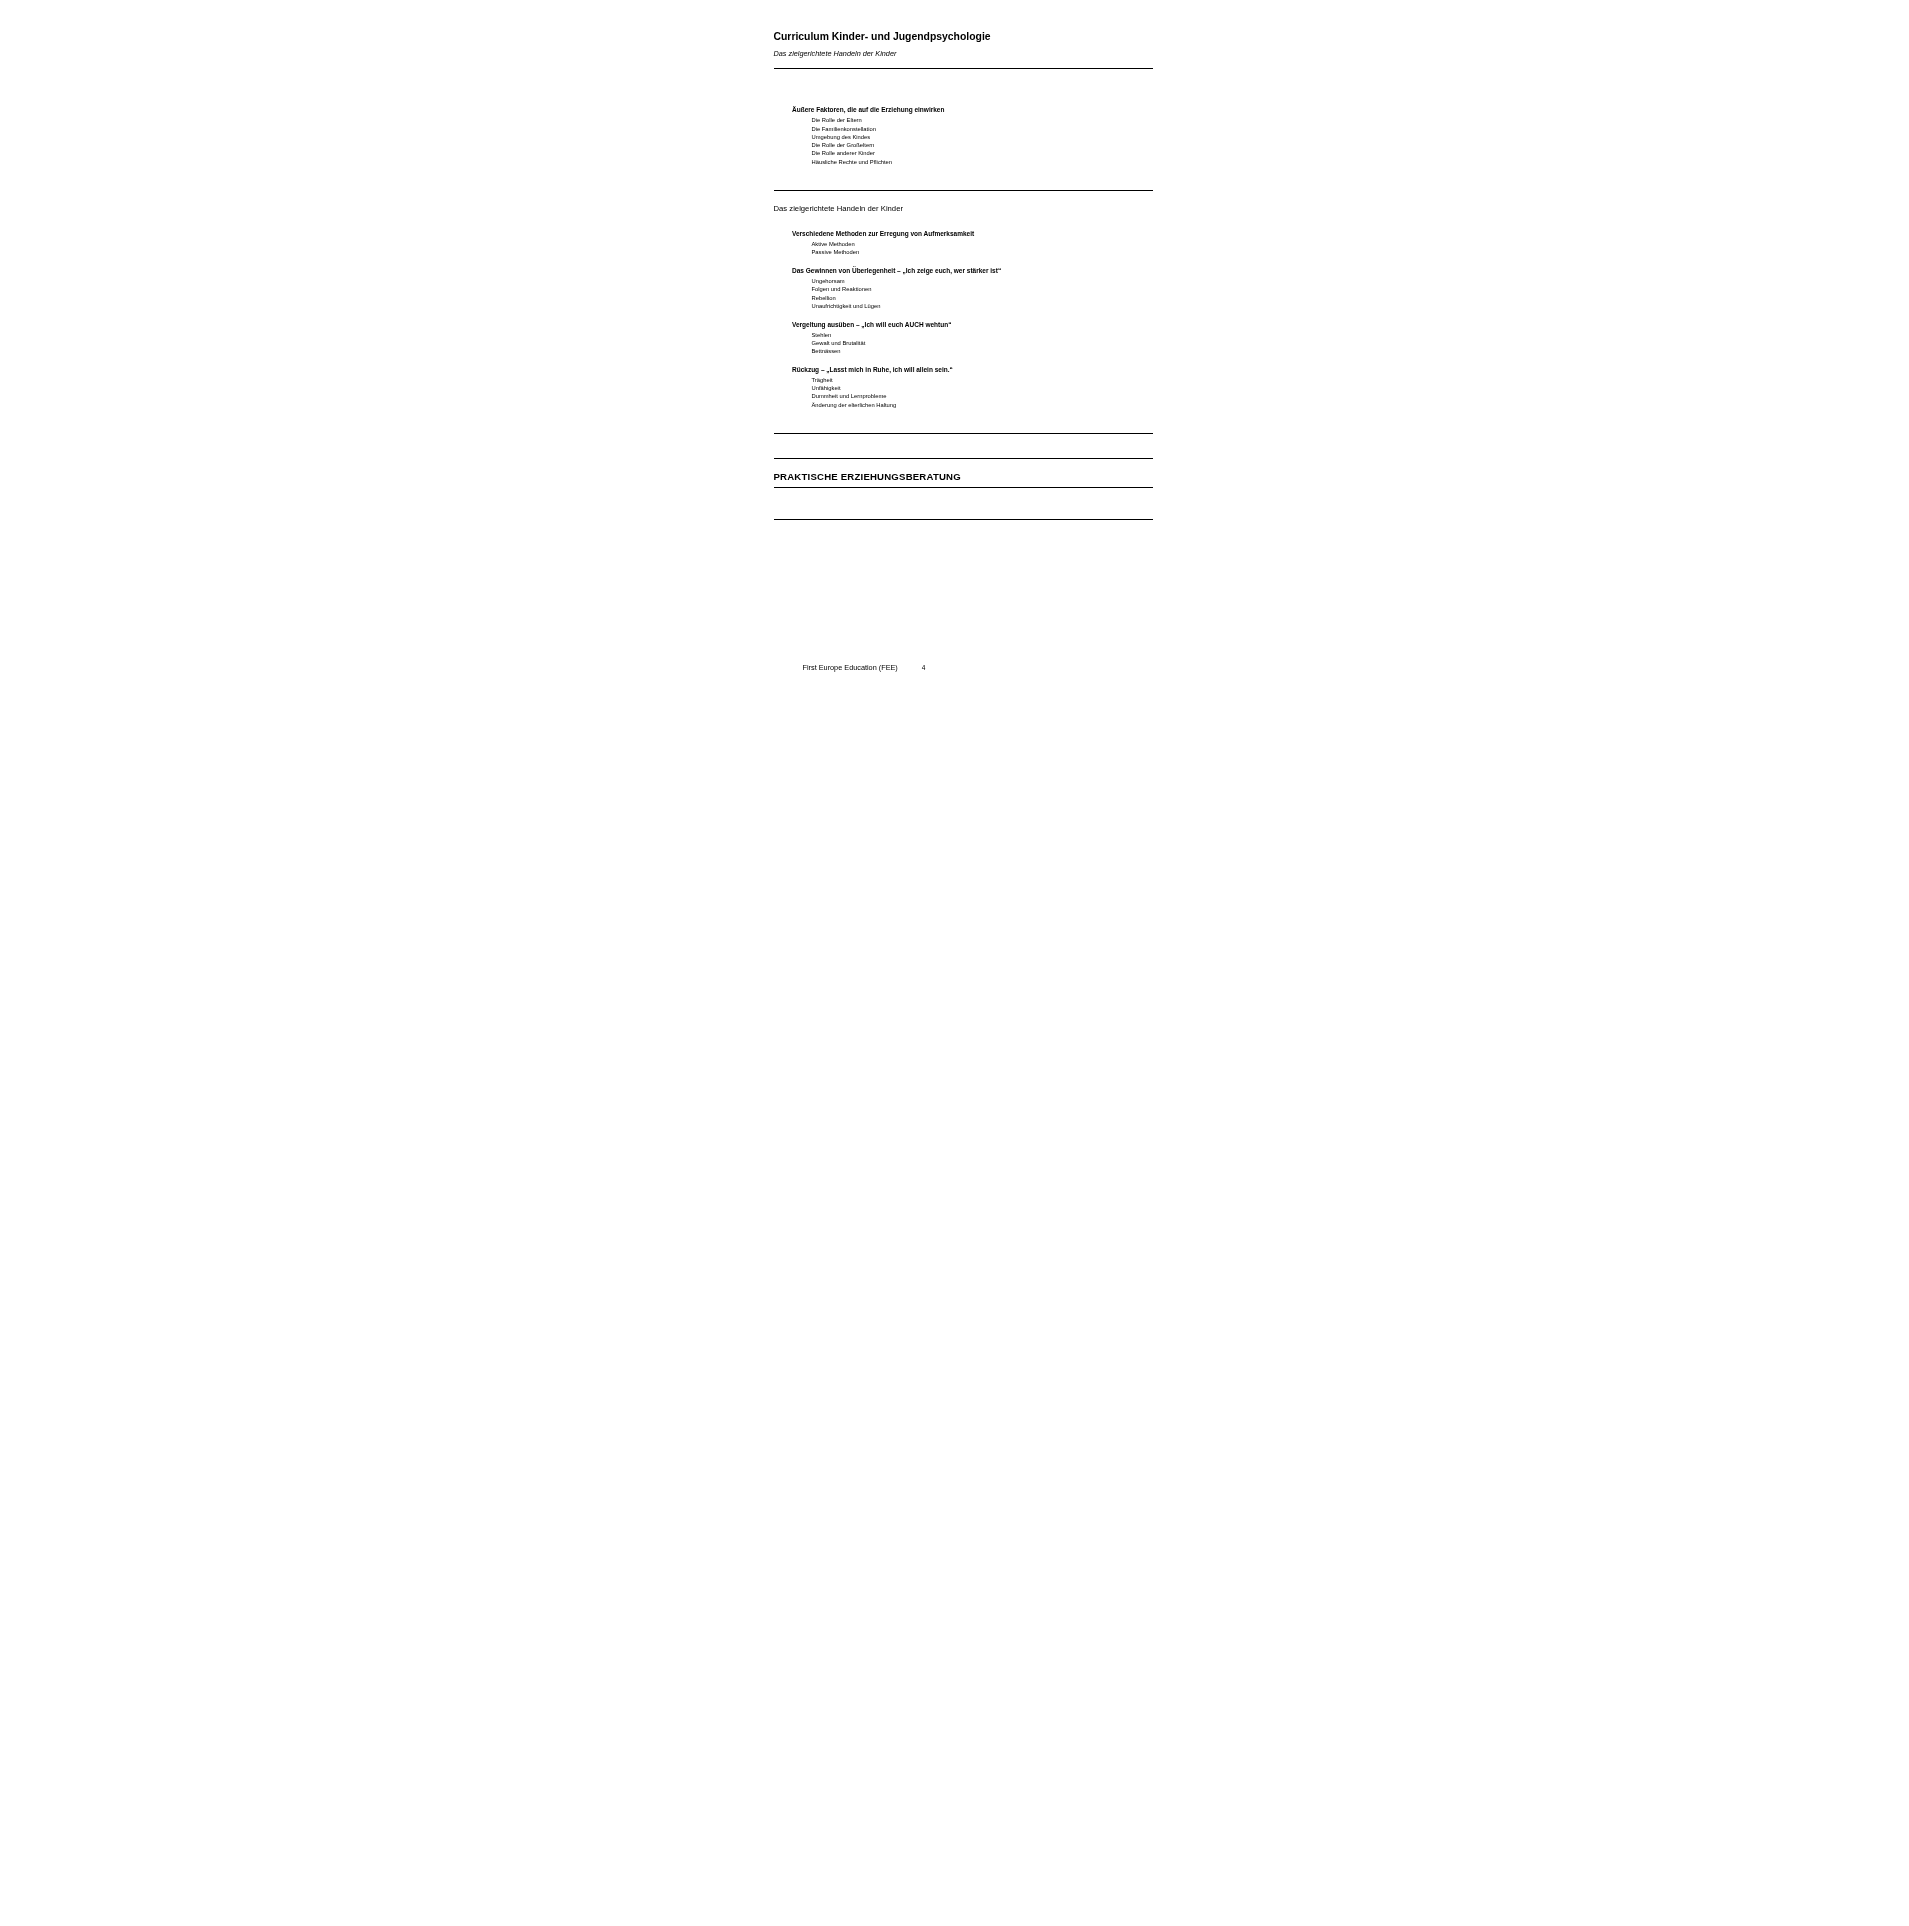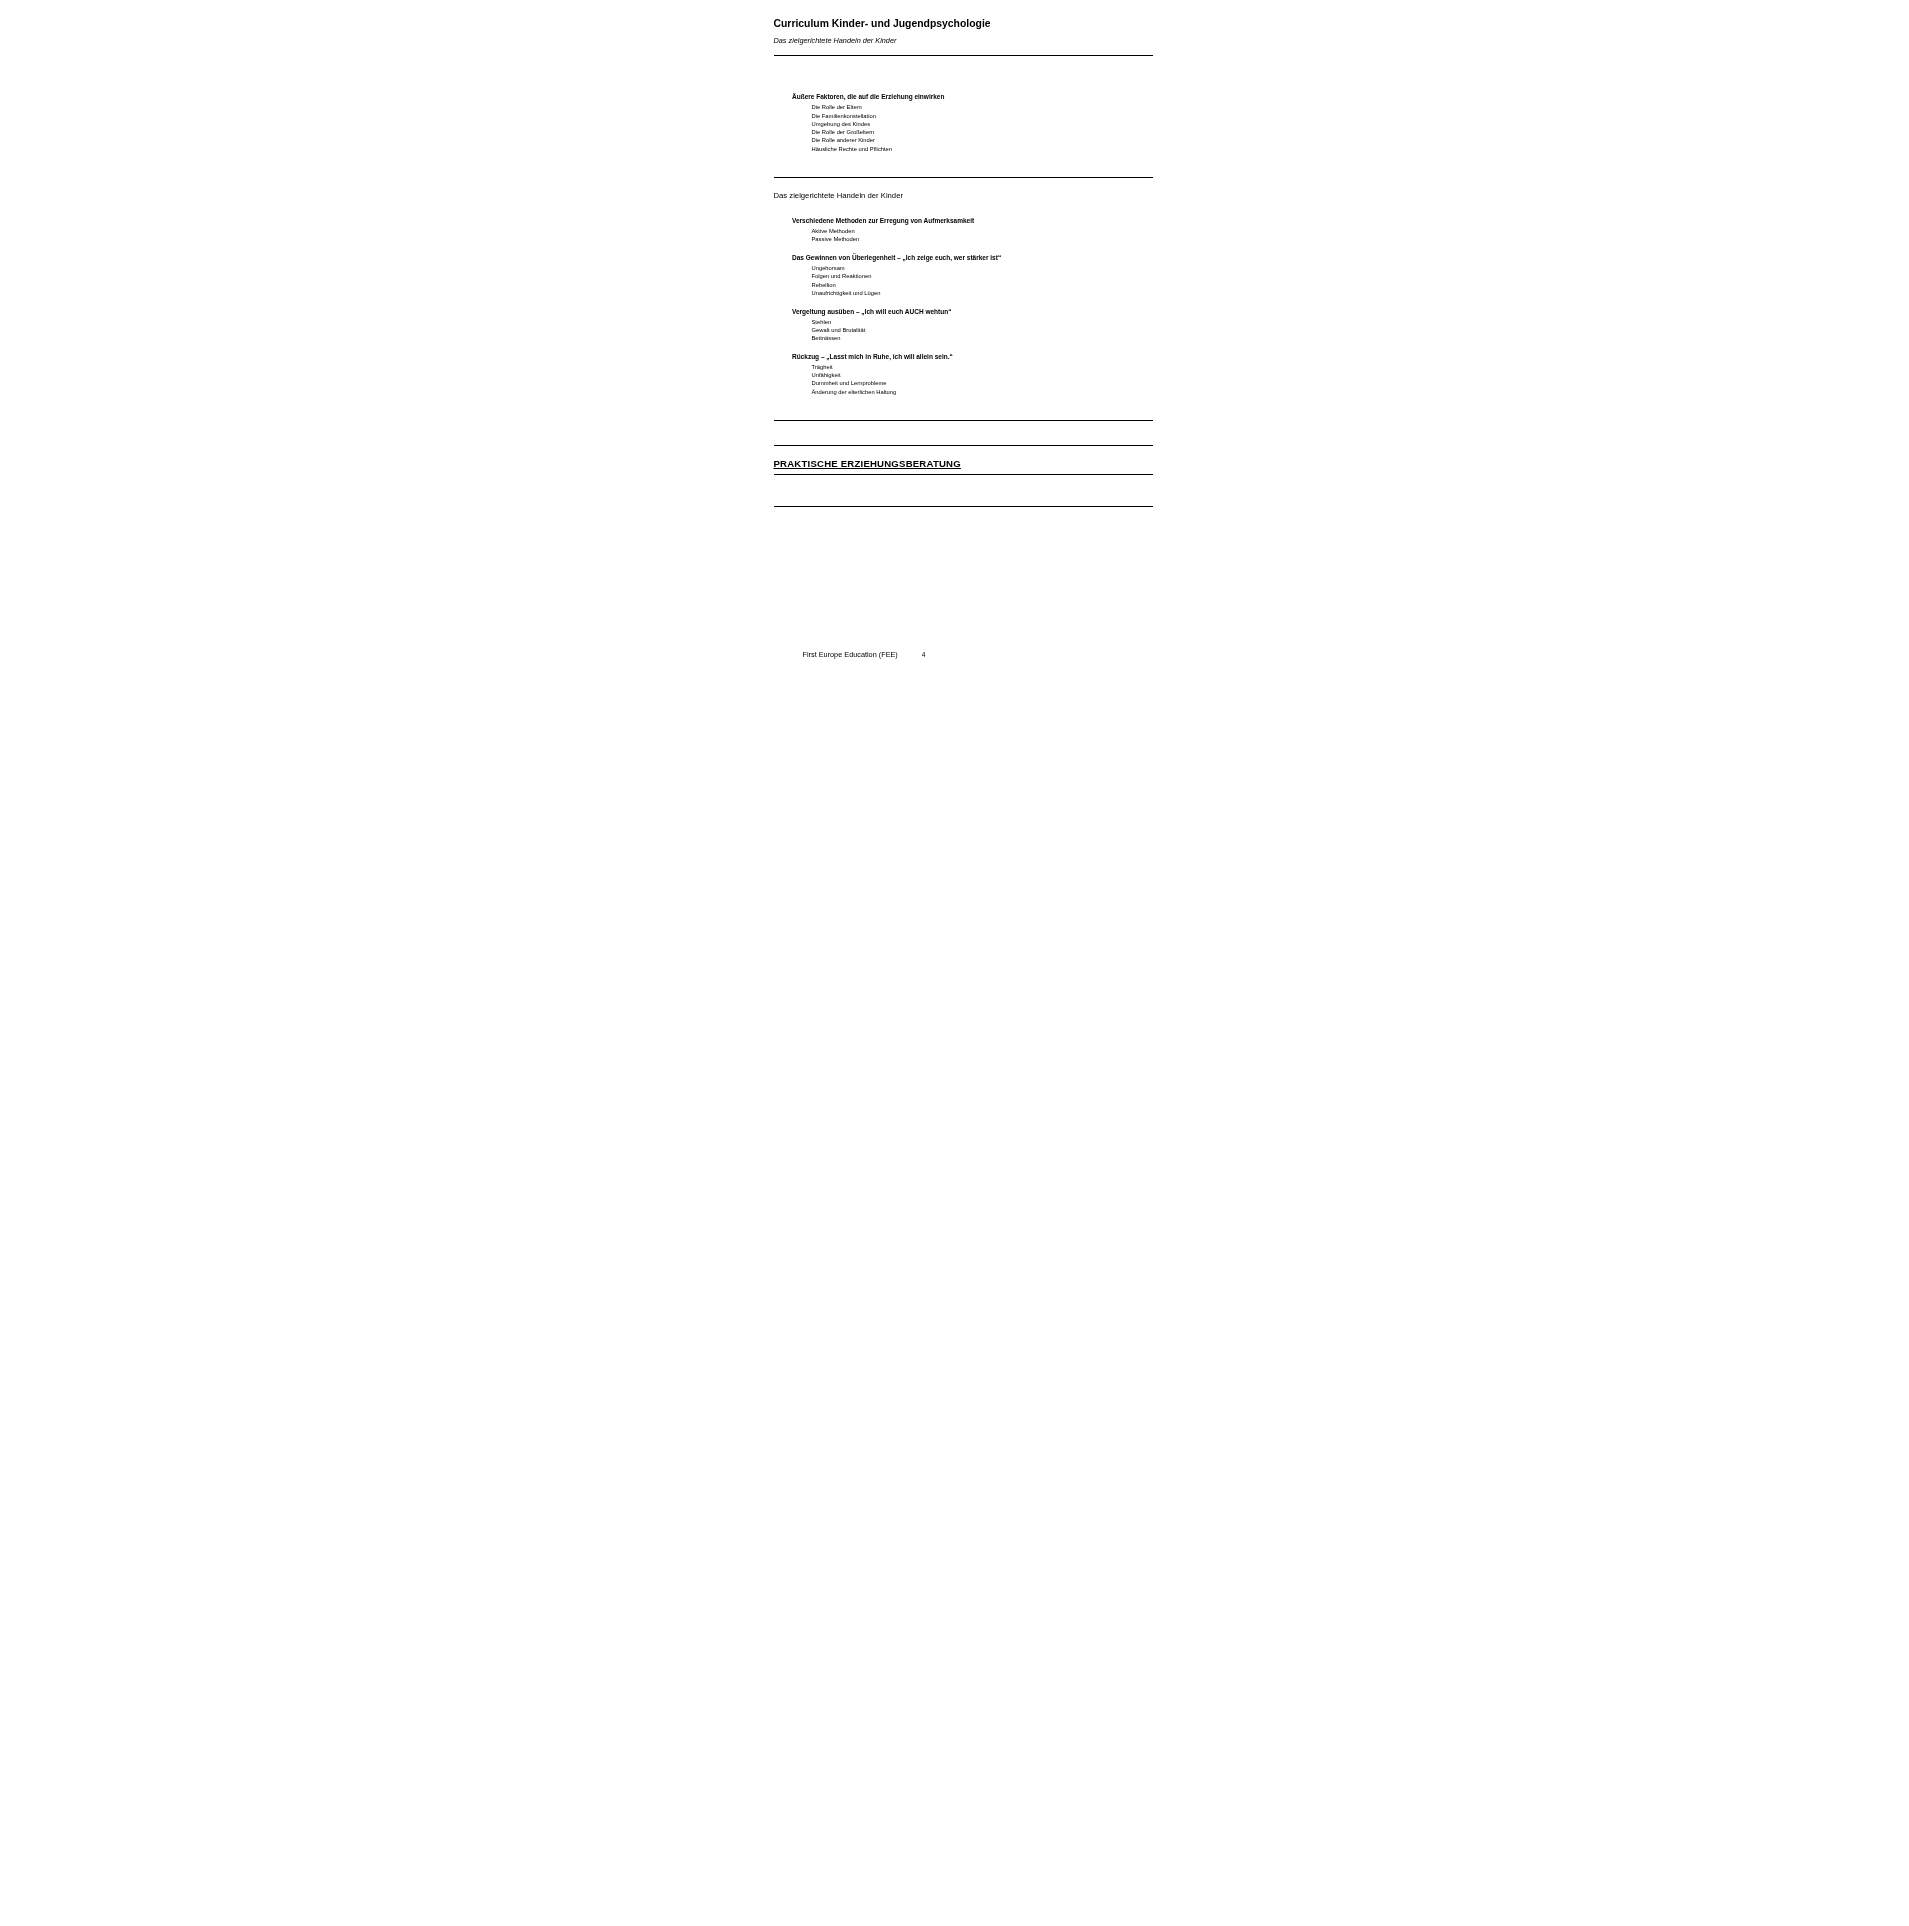--- a/index.html
+++ b/index.html
@@ -5,21 +5,21 @@
 <style>
   html, body {
     margin: 0;
     padding: 0;
     background: #ffffff;
   }
   .page {
     position: relative;
     width: 478px;
     height: 676px;
-    margin: 0 auto;
+    margin: 13px auto;
     background: #ffffff;
     color: #000000;
     font-family: "Liberation Sans", sans-serif;
     padding: 17.7px 41px 0 58px;
     box-sizing: border-box;
     overflow: hidden;
   }
 
   
   .doc-title {
@@ -83,21 +83,20 @@
     margin-top: 1.5px;
   }
 
   
   .chapter-title {
     margin-top: 12px;
     font-size: 9.6px;
     font-weight: bold;
     letter-spacing: 0.2px;
     line-height: 1.15;
-    text-decoration: underline;
   }
   .chapter-rule {
     margin-top: 4.6px;
   }
   .chapter-rule + .section-rule {
     margin-top: 31px;
   }
 
   
   .page-footer {

